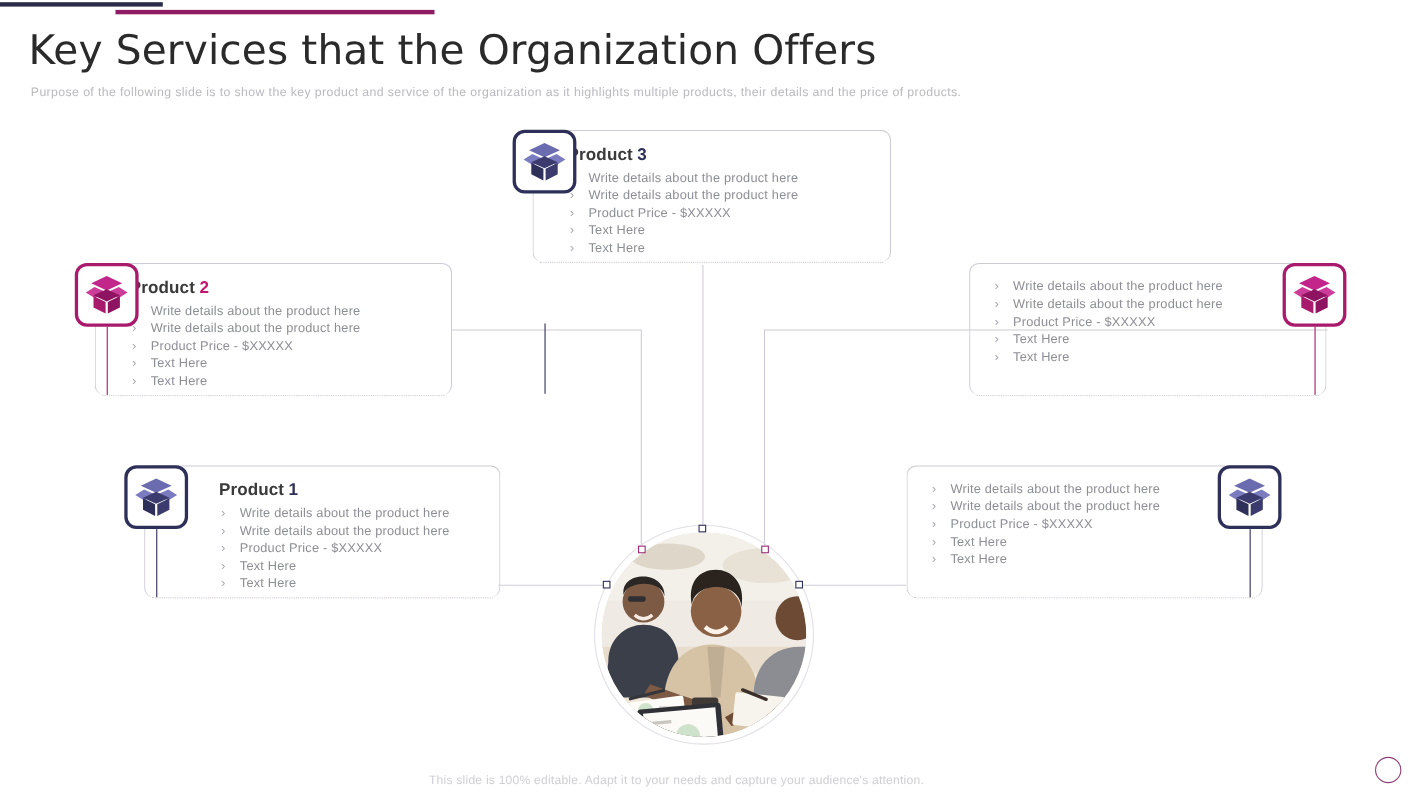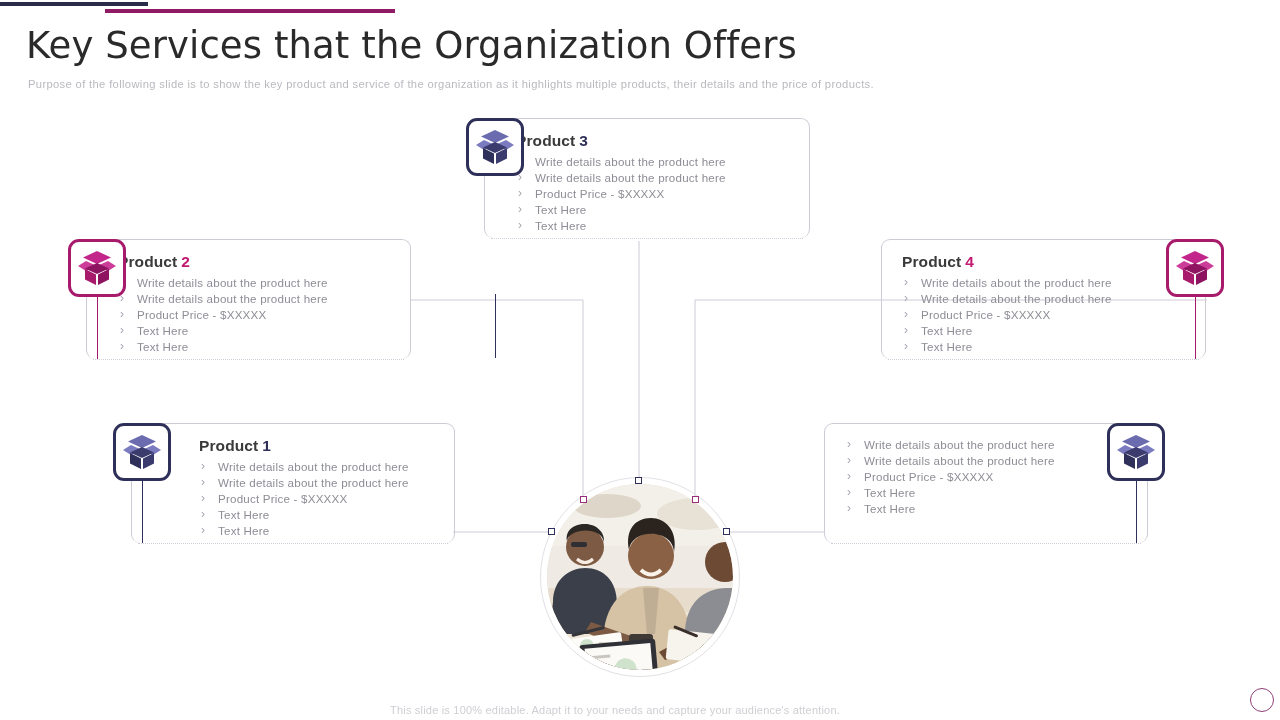--- a/index.html
+++ b/index.html
@@ -187,23 +187,20 @@
         <polygon points="20,2 34,8.5 20,15 6,8.5" fill="#c2268a"></polygon>
         <polygon points="9,12 20,17 9,22 1,17" fill="#cc3d99"></polygon>
         <polygon points="31,12 39,17 31,22 20,17" fill="#cc3d99"></polygon>
         <polygon points="20,14 32,19.5 20,25 8,19.5" fill="#8e1360"></polygon>
         <polygon points="8,20 19,25.5 19,36 8,30.5" fill="#a81a6b"></polygon>
         <polygon points="32,20 21,25.5 21,36 32,30.5" fill="#8e1360"></polygon>
       </g>
     </svg>
   </div>
   <div class="body" style="left:22px;top:14px;">
-    <div class="ptitle">
-      <span>Product</span><span class="num">4</span>
-    </div>
     <ul class="plist">
       <li>Write details about the product here</li>
       <li>Write details about the product here</li>
       <li>Product Price - $XXXXX</li>
       <li>Text Here</li>
       <li>Text Here</li>
     </ul>
   </div>
 </div>
 

